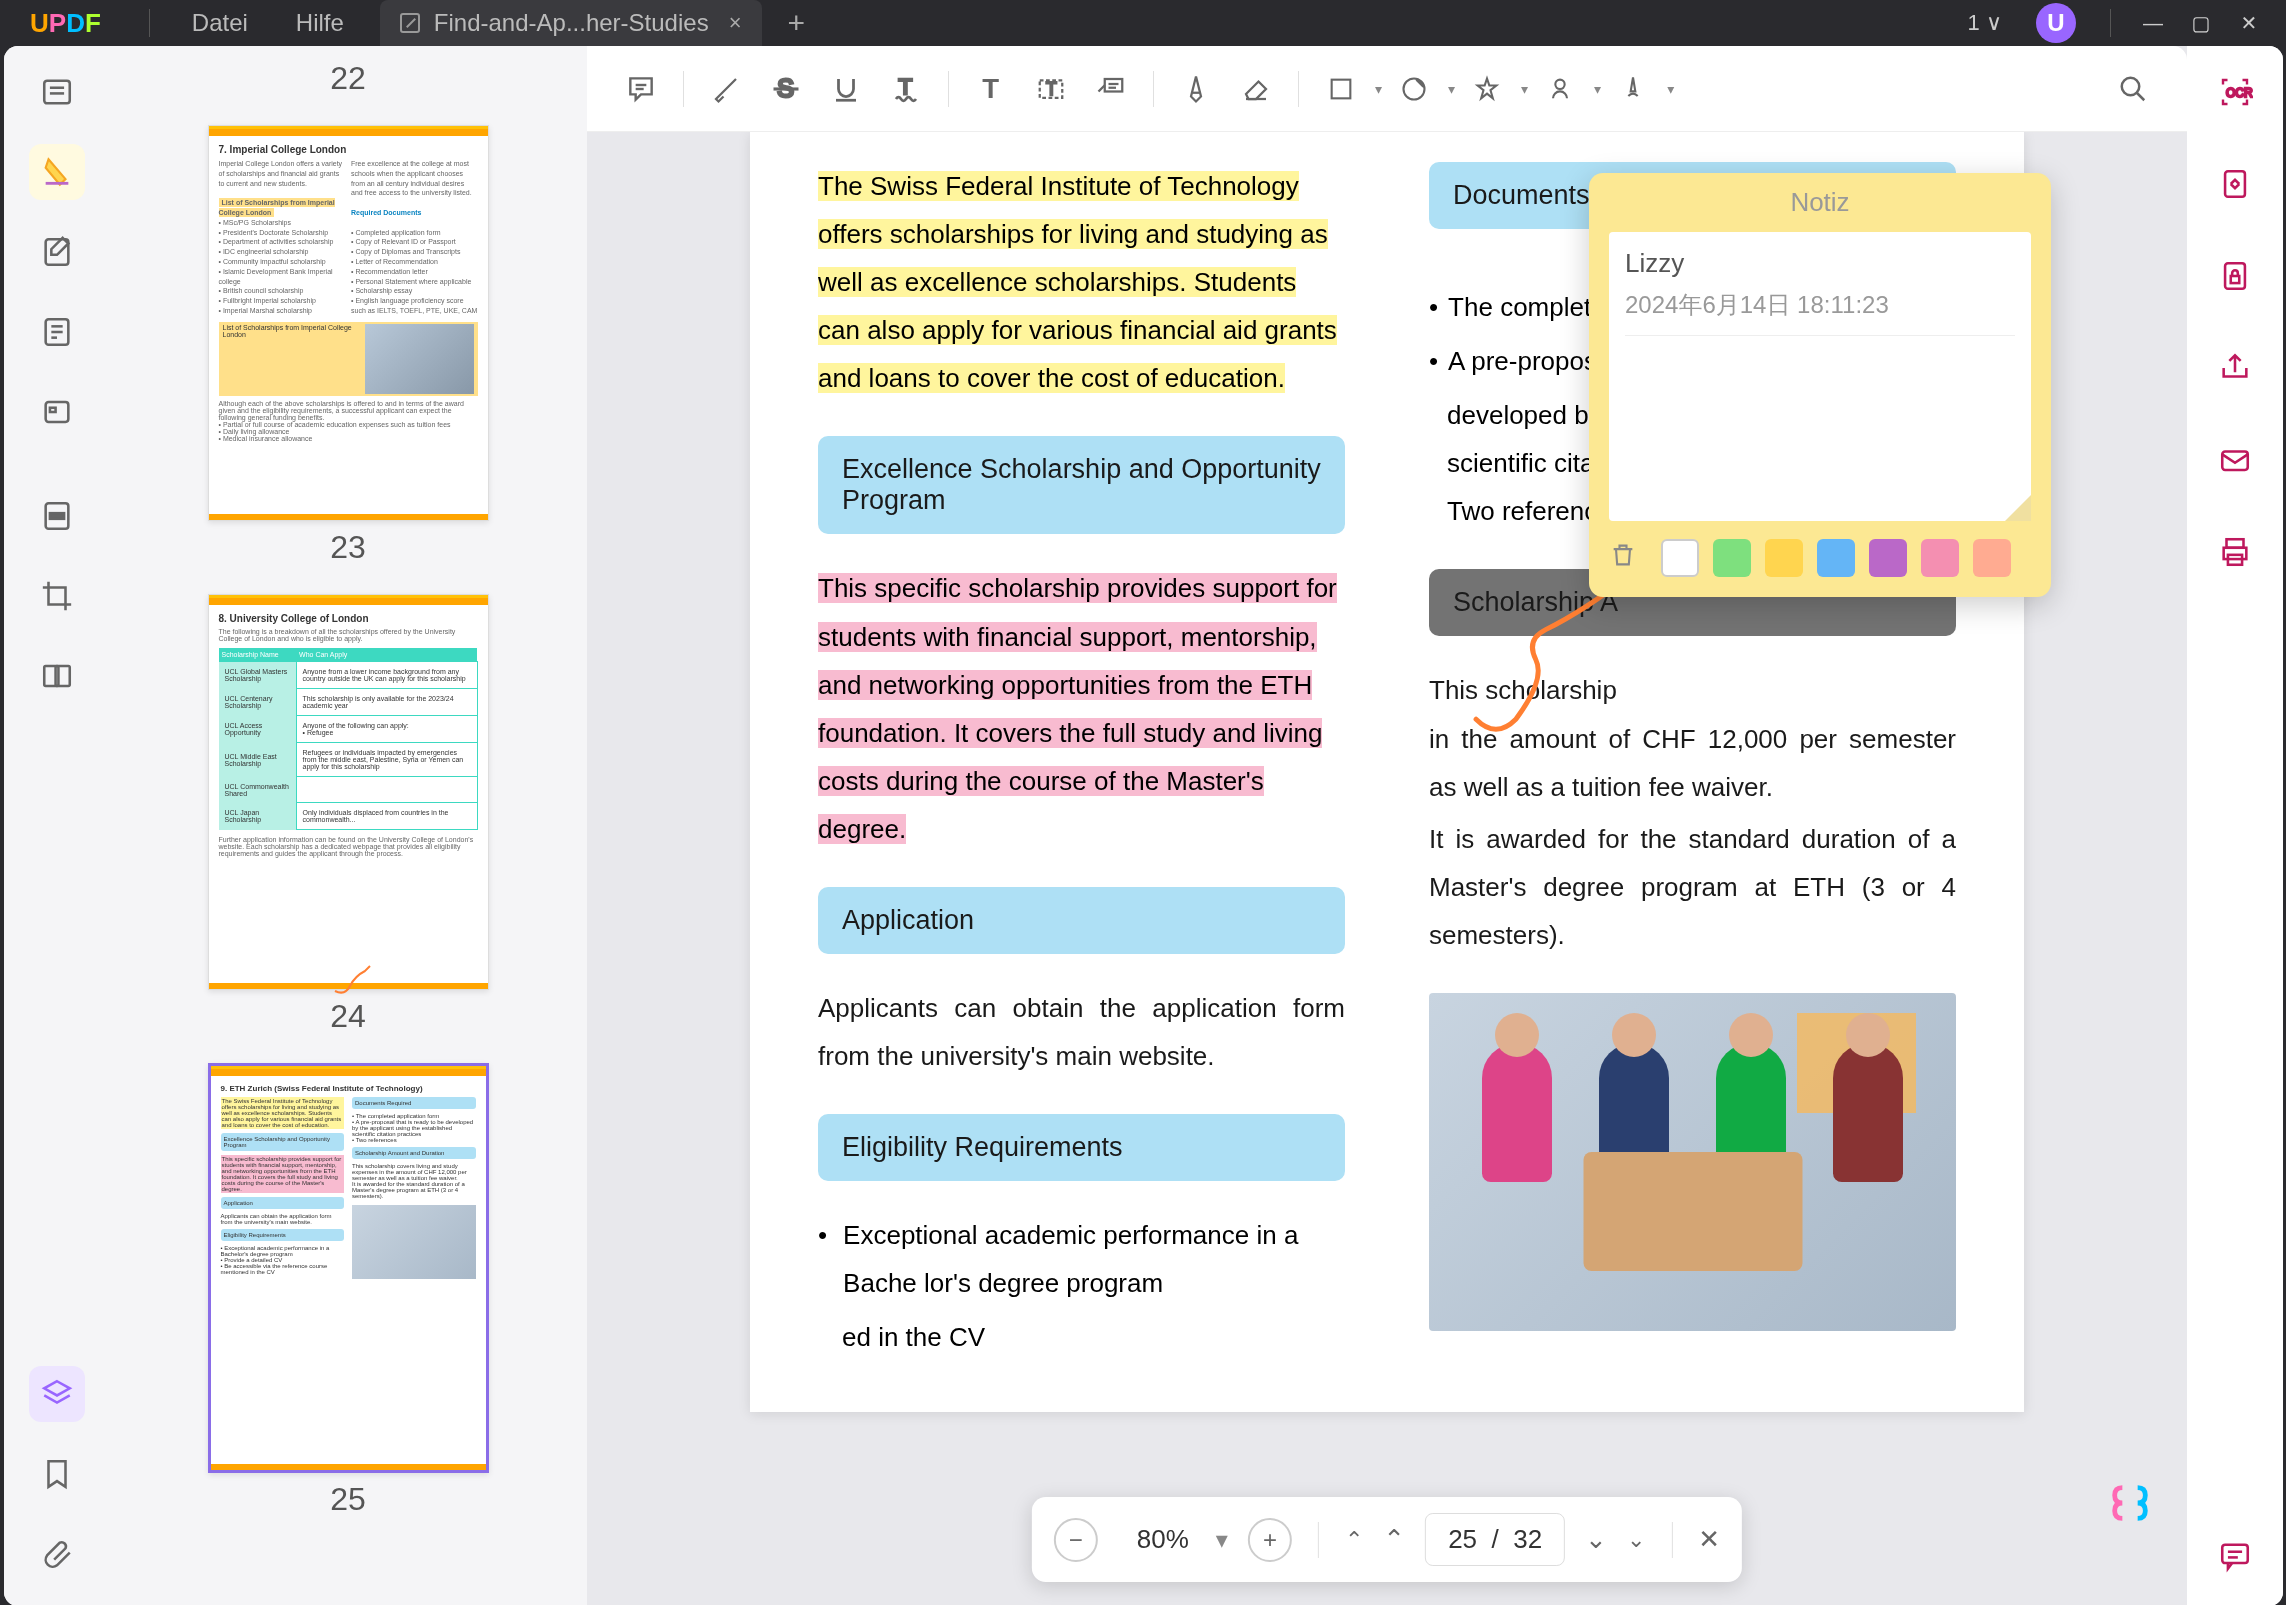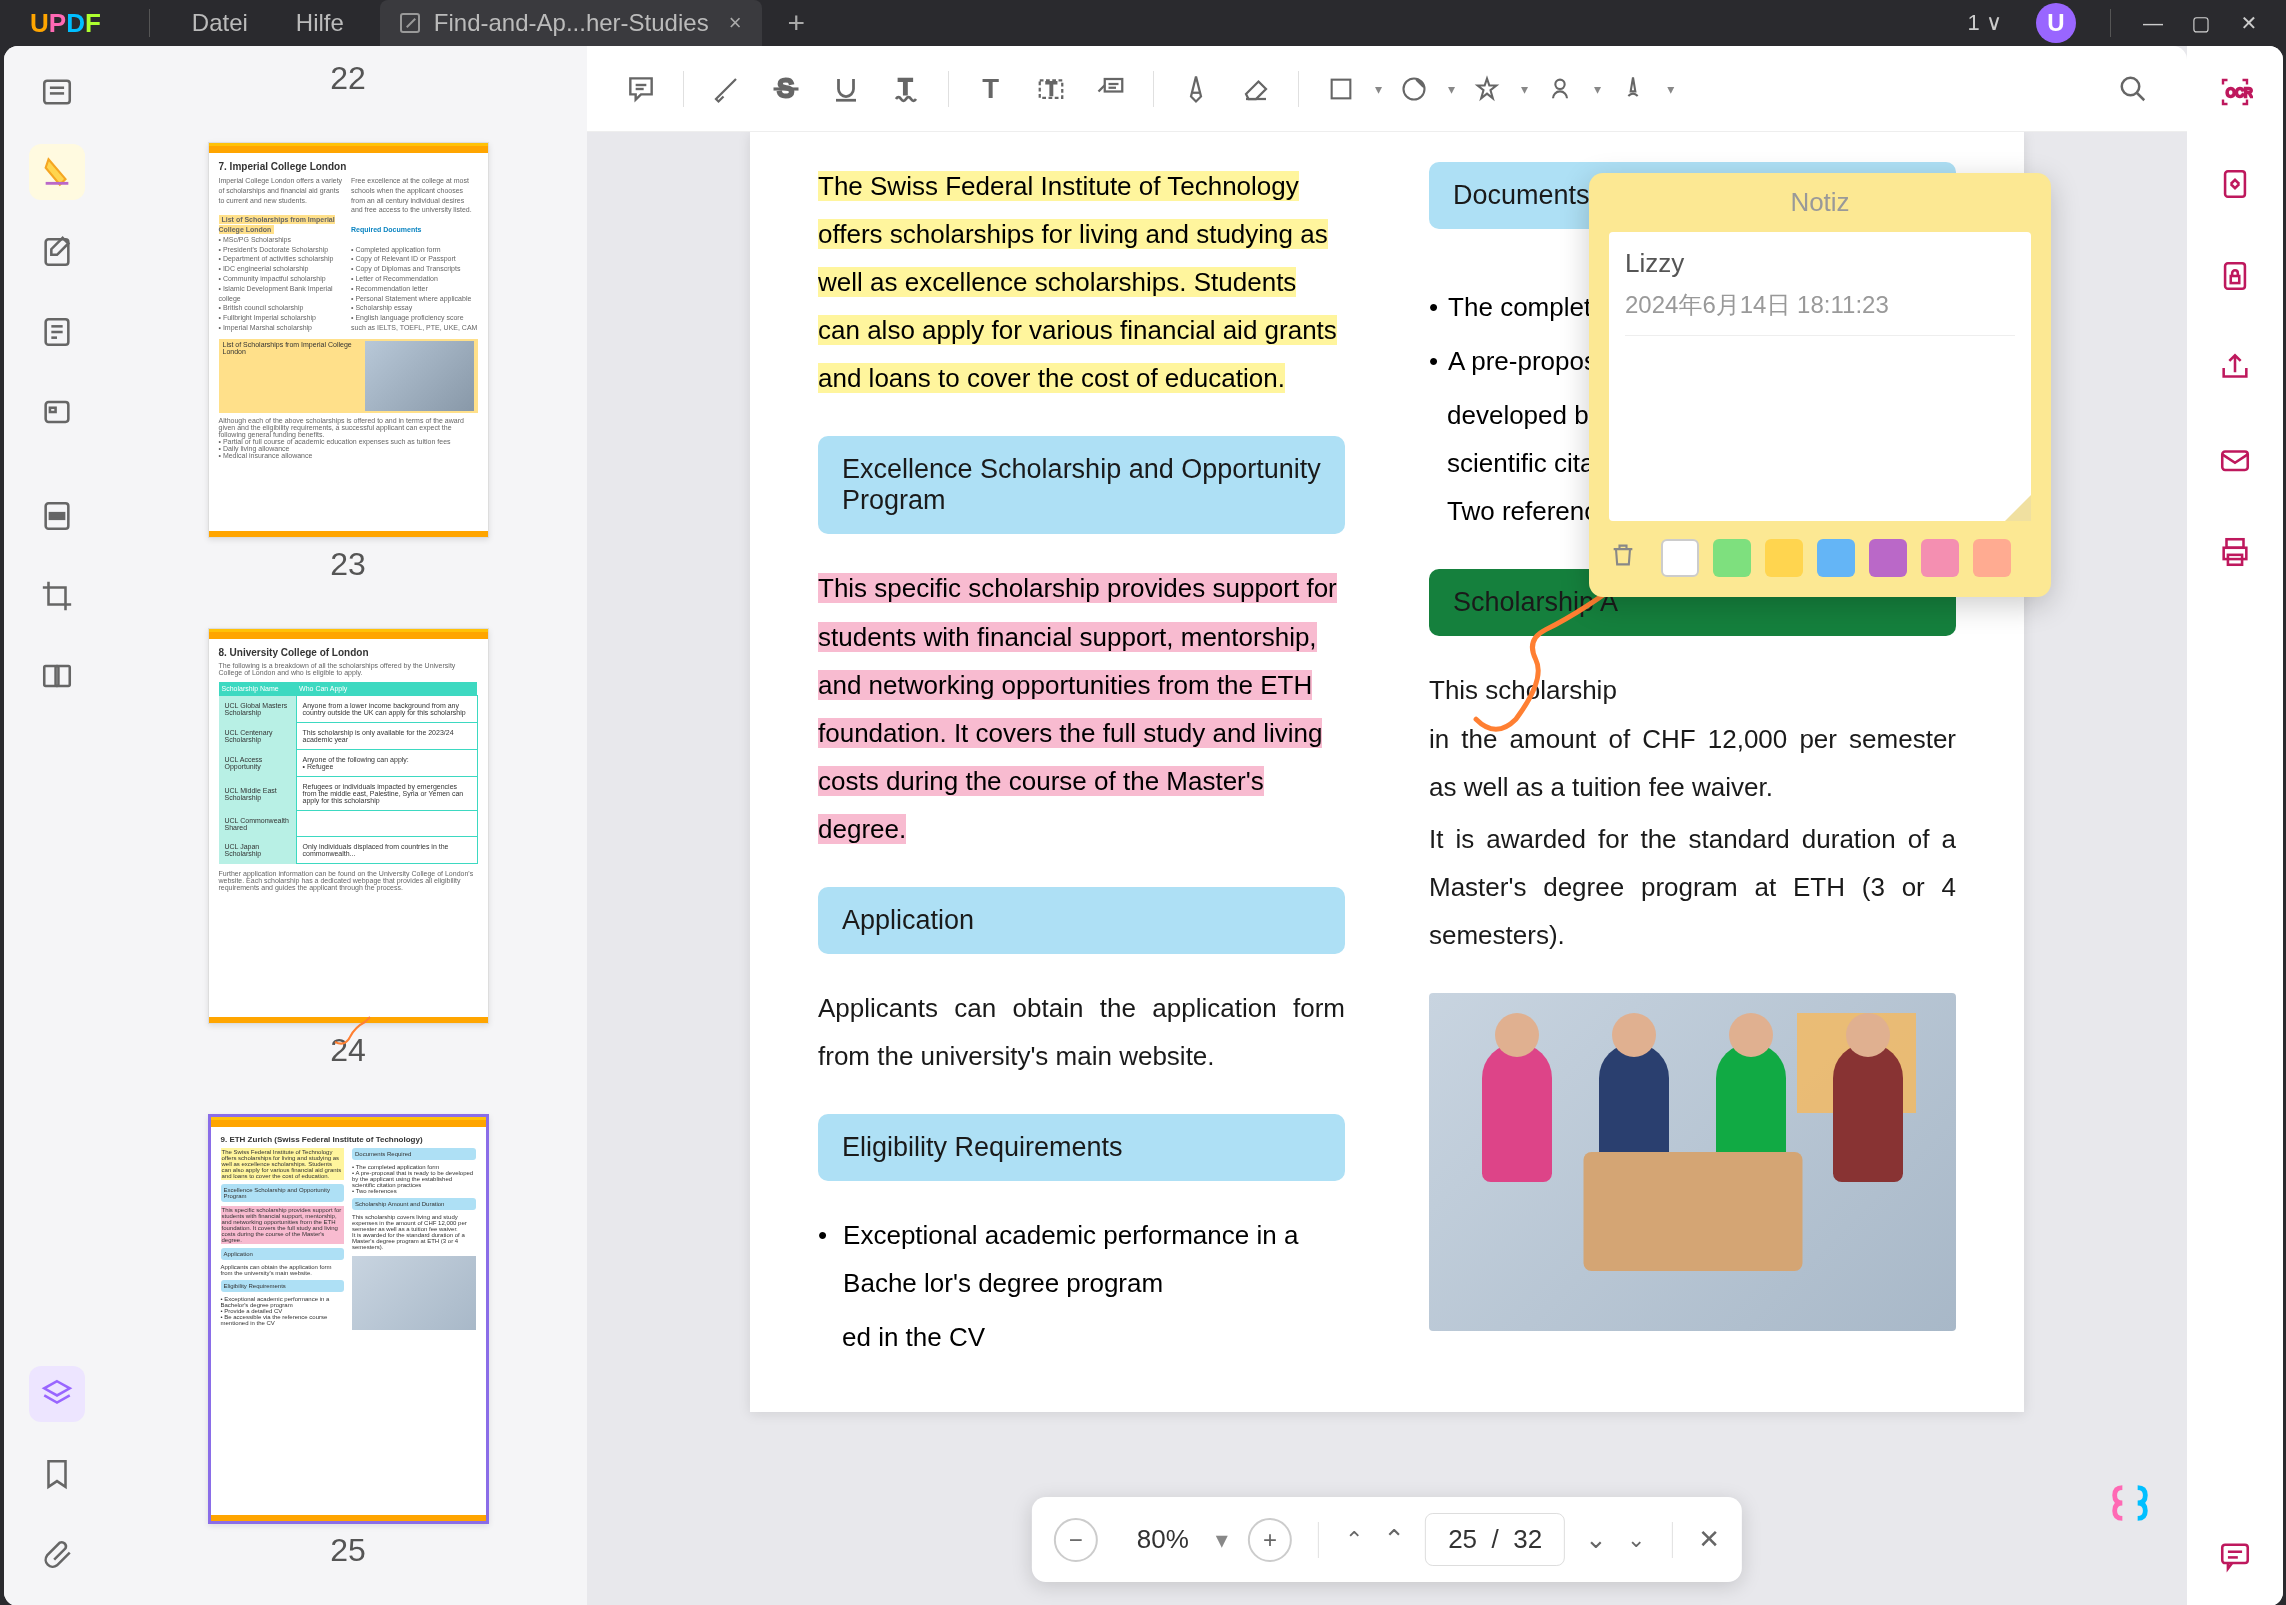--- a/index.html
+++ b/index.html
@@ -20,21 +20,21 @@
 .win-btn{width:48px;height:40px;display:flex;align-items:center;justify-content:center;color:#ccc;font-size:20px;cursor:pointer}
 .main{display:flex;height:1560px;background:#f5f5f7;border-radius:14px;margin:0 4px}
 .left-rail{width:105px;background:#f5f5f7;border-radius:14px 0 0 14px;display:flex;flex-direction:column;align-items:center;padding-top:18px}
 .rail-btn{width:56px;height:56px;border-radius:12px;display:flex;align-items:center;justify-content:center;margin-bottom:24px;cursor:pointer;color:#666}
 .rail-btn.active{background:#fffae0}
 .rail-btn.purple{background:#ede5ff}
 .rail-spacer{flex:1}
 .rail-svg{width:34px;height:34px}
 .thumb-panel{width:478px;background:#f5f5f7;overflow:hidden;display:flex;flex-direction:column;align-items:center;padding-top:6px}
 .pnum{font-size:32px;color:#555;margin:8px 0 20px}
-.thumb{width:281px;background:#fff;border:1px solid #ddd;margin-top:25px;box-shadow:0 2px 6px rgba(0,0,0,0.1)}
+.thumb{width:281px;background:#fff;border:1px solid #ddd;margin-top:8px;box-shadow:0 2px 6px rgba(0,0,0,0.1)}
 .thumb.active{border:3px solid #8a6de8}
 .thumb-bar{height:10px;background:#ffa500;border-top:3px solid #ffc107}
 .thumb-body{padding:8px 10px;font-size:10px;color:#333}
 .doc-area{flex:1;background:#e8e8ec;position:relative;overflow:hidden;border-radius:0 0 0 0}
 .toolbar{height:86px;background:#fff;display:flex;align-items:center;padding:0 26px;gap:4px;border-bottom:1px solid #eee;border-radius:0 14px 0 0}
 .tb-btn{width:56px;height:56px;display:flex;align-items:center;justify-content:center;color:#666;cursor:pointer;border-radius:8px}
 .tb-sep{width:1px;height:36px;background:#e0e0e0;margin:0 10px}
 .tb-dd{display:flex;align-items:center;gap:4px}
 .tb-chev{font-size:14px;color:#888;margin-left:2px}
 .page{width:1274px;background:#fff;margin:0 auto;padding:0 68px 50px;box-shadow:0 2px 12px rgba(0,0,0,0.1);position:relative}
@@ -404,21 +404,21 @@
             <div style="height:18px"></div>
             <div class="bullet">
                 <span>The completed</span>
               </div>
             <div class="bullet">
                 <span>A pre-proposal</span>
               </div>
             <div style="padding-left:18px;font-size:26px;line-height:1.85">developed by t</div>
             <div style="padding-left:18px;font-size:26px;line-height:1.85">scientific citati</div>
             <div style="padding-left:18px;font-size:26px;line-height:1.85">Two references</div>
-            <div class="section-head" style="background:#15803d">Scholarship A</div>
+            <div class="section-head" style="background:#737373">Scholarship A</div>
             <p class="body-text">This scholarship</p>
             <p class="body-text">in the amount of CHF 12,000 per semester as well as a tuition fee waiver.</p>
             <p class="body-text" style="margin-top:4px">It is awarded for the standard duration of a Master's degree program at ETH (3 or 4 semesters).</p>
             <div class="img-ph">
               <div class="students">
                   <div class="student" style="background:#d48"></div>
                   <div class="student"></div>
                   <div class="student" style="background:#1a4"></div>
                   <div class="student" style="background:#833"></div>
                 </div>

